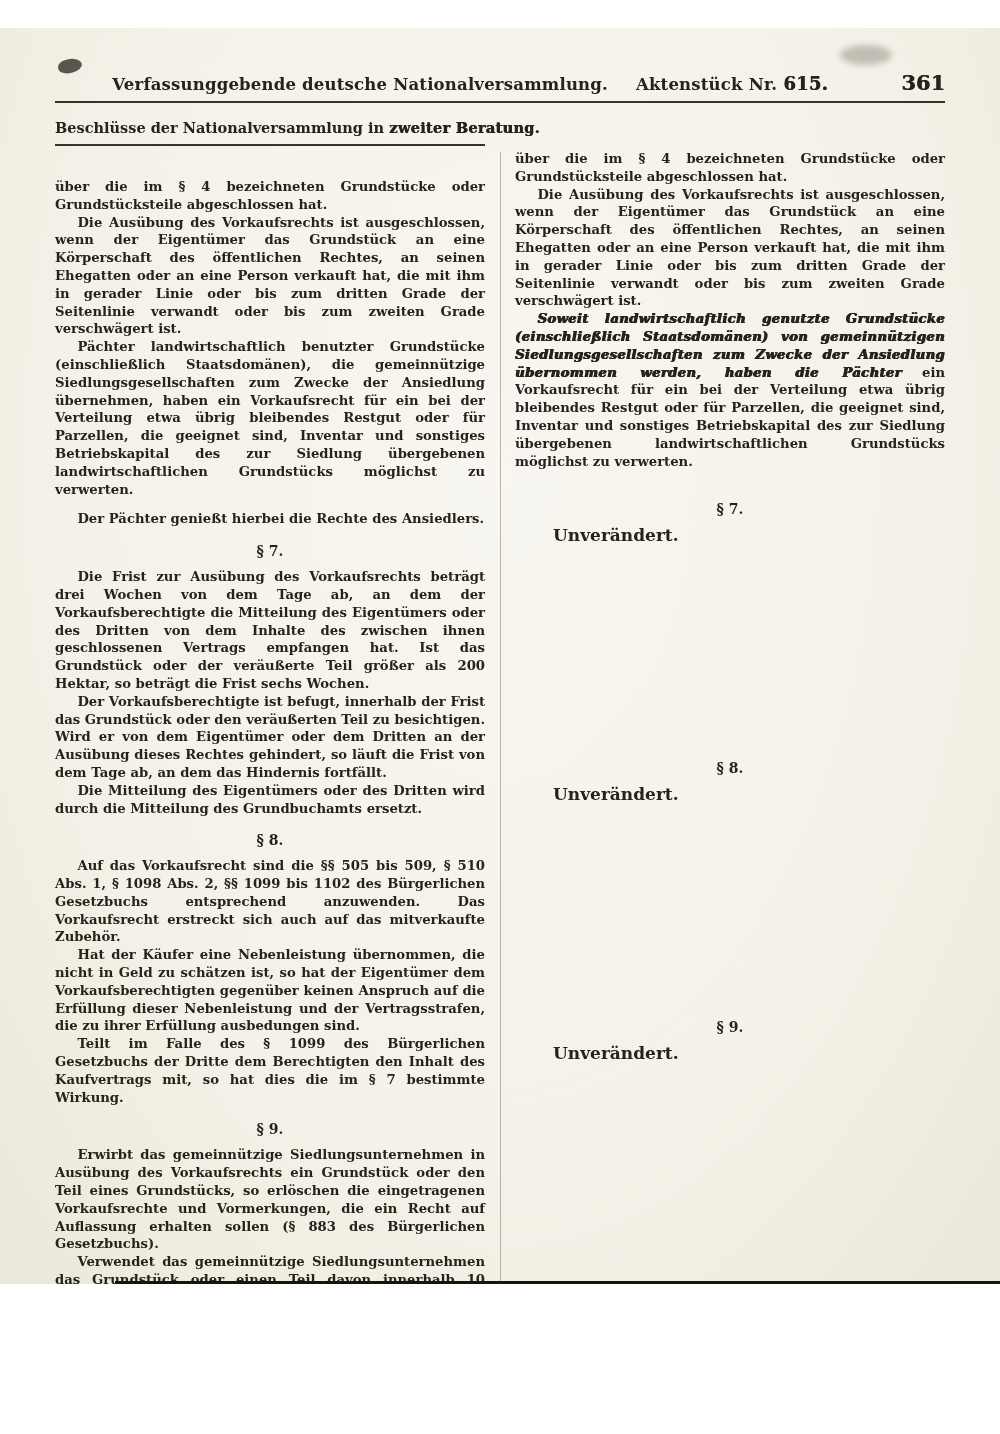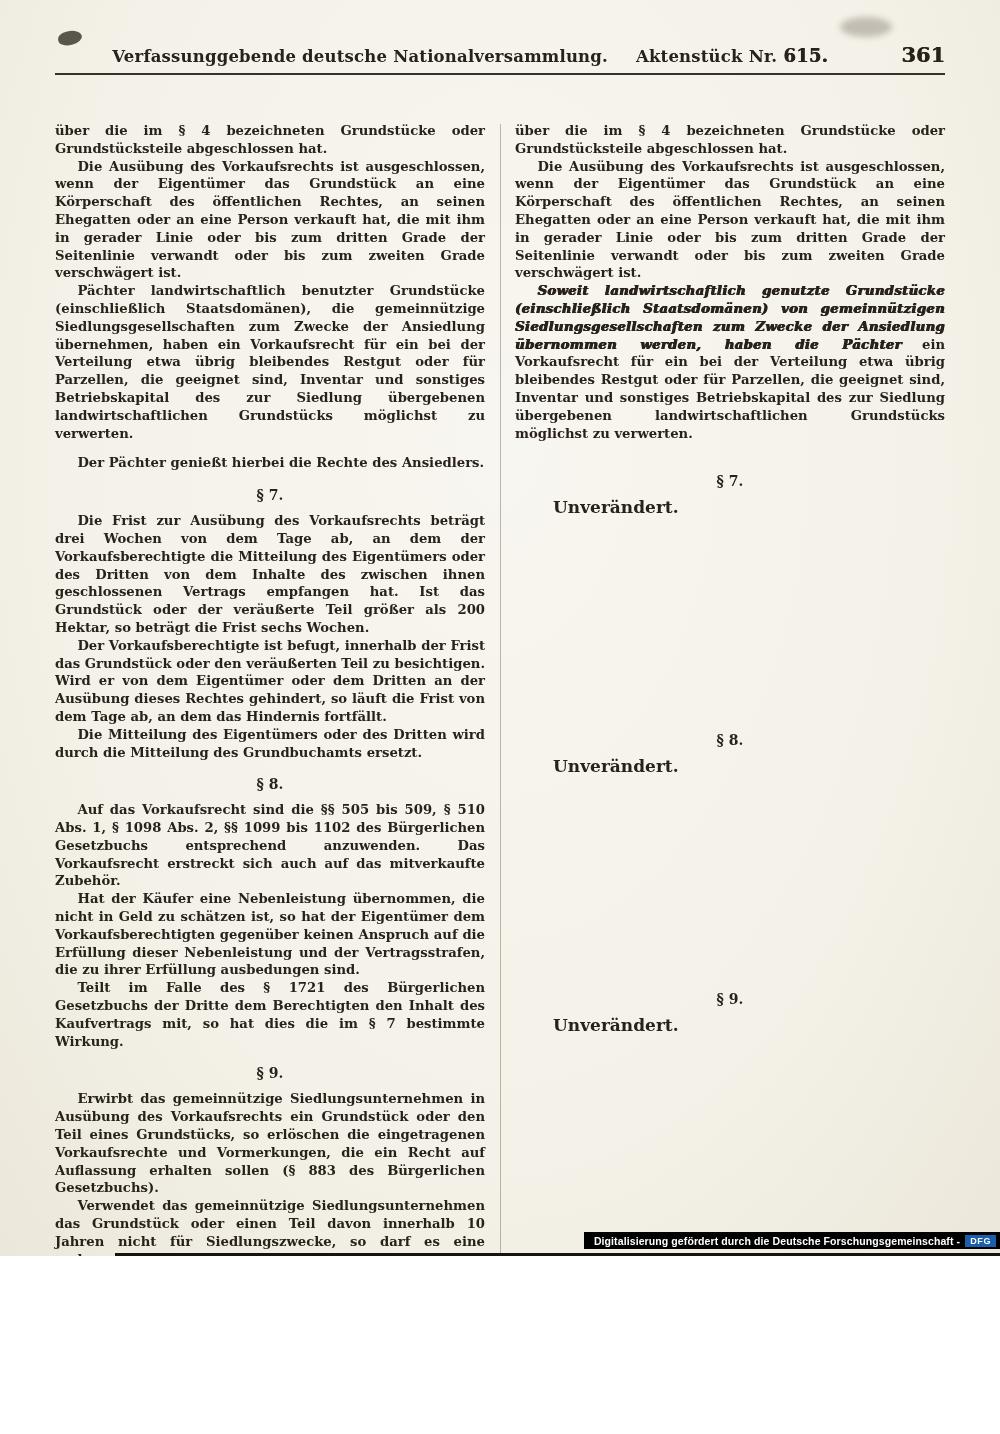--- a/index.html
+++ b/index.html
@@ -7,20 +7,21 @@
   body { font-family: "DejaVu Serif", "Liberation Serif", serif; }
 
   .page {
     position: relative;
     width: 1000px;
     height: 1256px;
     overflow: hidden;
     color: #28221a;
     font-weight: 700;
     background: radial-gradient(ellipse at 50% 35%, #f8f6f0 0%, #f4f1e8 62%, #ebe7da 100%);
+    margin-top: 28px;
   }
 
   
   .artifact-tl {
     position: absolute; top: 31px; left: 58px;
     width: 24px; height: 14px;
     background: #332f27; opacity: .8;
     border-radius: 45% 60% 50% 55%;
     transform: rotate(-14deg);
   }
@@ -133,35 +134,36 @@
       <span class="header-issue"><span>Aktenstück Nr.</span> <span class="issue-num">615.</span></span>
     </div>
     <div class="page-number">361</div>
   </header>
   <div class="header-rule"></div>
 
   <main class="columns">
     <div class="col-divider"></div>
 
     <section class="col">
+      <h2 class="col-heading"><span>Beschlüsse der Nationalversammlung in </span><span class="heavy">zweiter Beratung.</span></h2>
       <div class="col-body">
         <p class="p noindent">über die im § 4 bezeichneten Grundstücke oder Grundstücksteile abgeschlossen hat.</p>
         <p class="p">Die Ausübung des Vorkaufsrechts ist ausgeschlossen, wenn der Eigentümer das Grundstück an eine Körperschaft des öffentlichen Rechtes, an seinen Ehegatten oder an eine Person verkauft hat, die mit ihm in gerader Linie oder bis zum dritten Grade der Seitenlinie verwandt oder bis zum zweiten Grade verschwägert ist.</p>
         <p class="p">Pächter landwirtschaftlich benutzter Grundstücke (einschließlich Staatsdomänen), die gemeinnützige Siedlungsgesellschaften zum Zwecke der Ansiedlung übernehmen, haben ein Vorkaufsrecht für ein bei der Verteilung etwa übrig bleibendes Restgut oder für Parzellen, die geeignet sind, Inventar und sonstiges Betriebskapital des zur Siedlung übergebenen landwirtschaftlichen Grundstücks möglichst zu verwerten.</p>
         <p class="p gap">Der Pächter genießt hierbei die Rechte des Ansiedlers.</p>
 
         <h3 class="sec-head">§ 7.</h3>
         <p class="p">Die Frist zur Ausübung des Vorkaufsrechts beträgt drei Wochen von dem Tage ab, an dem der Vorkaufsberechtigte die Mitteilung des Eigentümers oder des Dritten von dem Inhalte des zwischen ihnen geschlossenen Vertrags empfangen hat. Ist das Grundstück oder der veräußerte Teil größer als 200 Hektar, so beträgt die Frist sechs Wochen.</p>
         <p class="p">Der Vorkaufsberechtigte ist befugt, innerhalb der Frist das Grundstück oder den veräußerten Teil zu besichtigen. Wird er von dem Eigentümer oder dem Dritten an der Ausübung dieses Rechtes gehindert, so läuft die Frist von dem Tage ab, an dem das Hindernis fortfällt.</p>
         <p class="p">Die Mitteilung des Eigentümers oder des Dritten wird durch die Mitteilung des Grundbuchamts ersetzt.</p>
 
         <h3 class="sec-head">§ 8.</h3>
         <p class="p">Auf das Vorkaufsrecht sind die §§ 505 bis 509, § 510 Abs. 1, § 1098 Abs. 2, §§ 1099 bis 1102 des Bürgerlichen Gesetzbuchs entsprechend anzuwenden. Das Vorkaufsrecht erstreckt sich auch auf das mitverkaufte Zubehör.</p>
         <p class="p">Hat der Käufer eine Nebenleistung übernommen, die nicht in Geld zu schätzen ist, so hat der Eigentümer dem Vorkaufsberechtigten gegenüber keinen Anspruch auf die Erfüllung dieser Nebenleistung und der Vertragsstrafen, die zu ihrer Erfüllung ausbedungen sind.</p>
-        <p class="p">Teilt im Falle des § 1721 des Bürgerlichen Gesetzbuchs der Dritte dem Berechtigten den Inhalt des Kaufvertrags mit, so hat dies die im § 7 bestimmte Wirkung.</p>
+        <p class="p">Teilt im Falle des § 1099 des Bürgerlichen Gesetzbuchs der Dritte dem Berechtigten den Inhalt des Kaufvertrags mit, so hat dies die im § 7 bestimmte Wirkung.</p>
 
         <h3 class="sec-head">§ 9.</h3>
         <p class="p">Erwirbt das gemeinnützige Siedlungsunternehmen in Ausübung des Vorkaufsrechts ein Grundstück oder den Teil eines Grundstücks, so erlöschen die eingetragenen Vorkaufsrechte und Vormerkungen, die ein Recht auf Auflassung erhalten sollen (§ 883 des Bürgerlichen Gesetzbuchs).</p>
         <p class="p">Verwendet das gemeinnützige Siedlungsunternehmen das Grundstück oder einen Teil davon innerhalb 10 Jahren nicht für Siedlungszwecke, so darf es eine anderweite Veräußerung erst vornehmen, wenn es das Grundstück oder den Grundstücksteil den Personen vergeblich zum Kauf angeboten hat, deren Rechte gemäß Abs. 1 erloschen sind.</p>
       </div>
     </section>
 
     <section class="col">
       <div class="col-body">
         <p class="p noindent">über die im § 4 bezeichneten Grundstücke oder Grundstücksteile abgeschlossen hat.</p>
@@ -182,19 +184,15 @@
         </div>
       </div>
     </section>
   </main>
 
   <footer class="page-footer">
     <span class="imprint">Aktenstücke zu den Verhandlungen der verfassunggebenden deutschen Nationalversammlung 1919.</span>
     <span class="sheet-num">46</span>
   </footer>
 
-  <div class="credit-bar">
-    <span>Digitalisierung gefördert durch die Deutsche Forschungsgemeinschaft -</span>
-    <span class="dfg-logo">DFG</span>
-  </div>
   <div class="scan-edge"></div>
 
 </div>
 
 </body></html>

